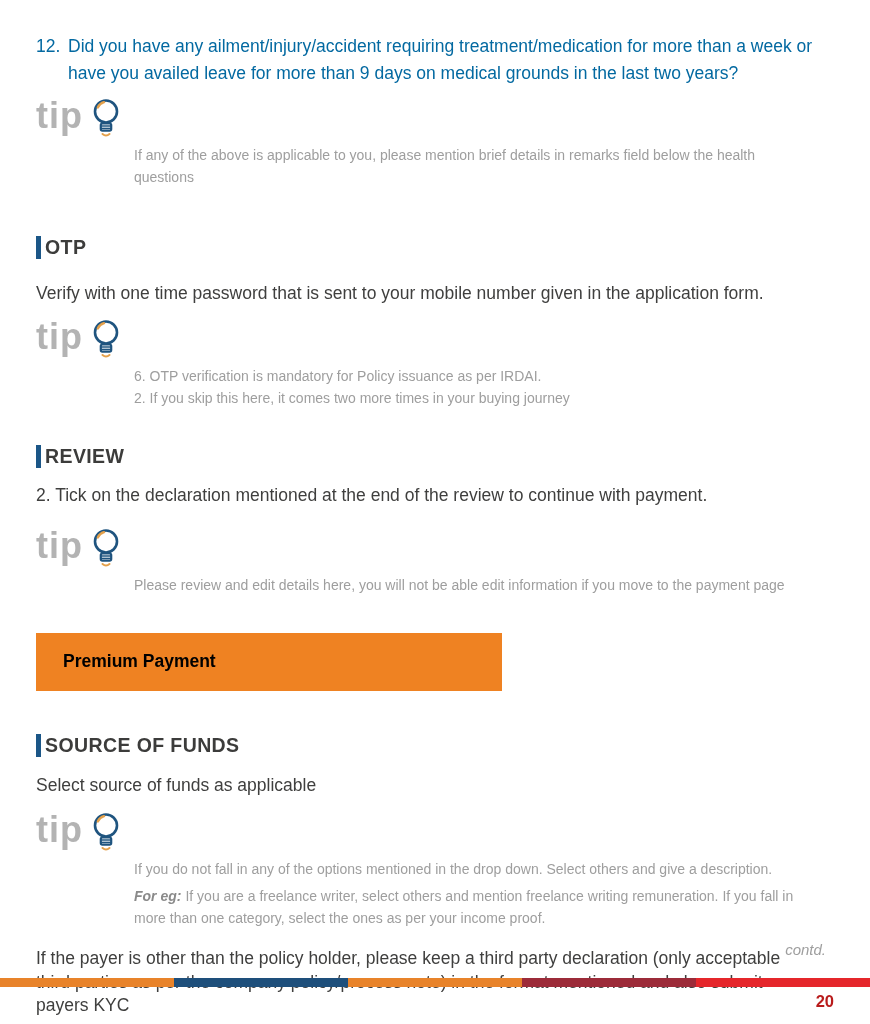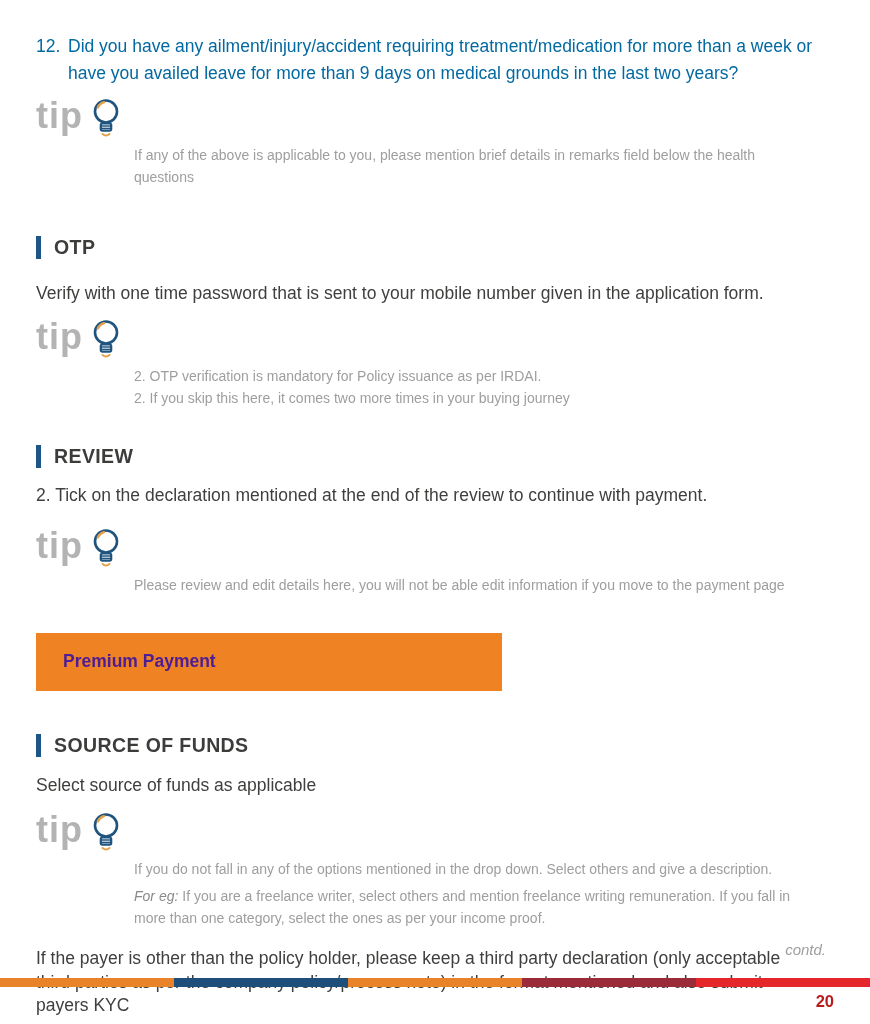--- a/index.html
+++ b/index.html
@@ -24,41 +24,41 @@
     width: 54px; flex: none;
     font-size: 36px; font-weight: bold; letter-spacing: 1px;
     color: #B3B3B3; line-height: 44px;
   }
   .bulb { width: 44px; flex: none; padding-top: 2px; }
   .tip-text {
     max-width: 676px;
     font-size: 14px; line-height: 21.5px;
     color: #9E9E9E; padding-top: 3px; margin-top: 48px;
   }
-  .tip-text .eg-label { font-weight: normal; font-style: italic; color: #8A8A8A; margin-right: 4px; }
+  .tip-text .eg-label { font-weight: bold; font-style: italic; color: #8A8A8A; margin-right: 4px; }
 
   
-  .section-header { display: flex; align-items: center; gap: 13px; }
+  .section-header { display: flex; align-items: center; gap: 4px; }
   .accent-bar { width: 5px; height: 23px; flex: none; }
   .section-title {
     font-size: 19.5px; font-weight: bold; color: #3C3C3B; letter-spacing: 0.4px;
   }
 
   .body-text { font-size: 17.5px; line-height: 27px; max-width: 778px; }
   .list-item { font-size: 17.5px; line-height: 18px; }
 
   
   .banner {
     margin-top: 36px;
     width: 466px; height: 58px;
     display: flex; align-items: center;
     padding-left: 27px; box-sizing: border-box;
     cursor: pointer;
   }
-  .banner-label { color: #4c1d95; font-size: 17.5px; font-weight: bold; }
+  .banner-label { color: #000000; font-size: 17.5px; font-weight: bold; }
 
   .note-text { font-size: 17.5px; line-height: 23.5px; max-width: 775px; margin-top: 18px; }
 
   
   .mt-header-otp   { margin-top: 48px; }
   .mt-para-otp     { margin-top: 21px; }
   .mt-header-rev   { margin-top: 36px; }
   .mt-item1        { margin-top: 20px; }
   .mt-item2        { margin-top: 18px; }
   .mt-tip-review   { margin-top: 20px; }
@@ -119,21 +119,21 @@
       <svg width="32" height="44" viewBox="0 0 32 44">
         <circle cx="16" cy="15.5" r="11" fill="none" stroke="#1F547F" stroke-width="2.6"></circle>
         <path d="M7.8 11.5 A9.5 9.5 0 0 1 14 6.2" stroke="#E4A14C" stroke-width="2.4" fill="none" stroke-linecap="round"></path>
         <rect x="10.8" y="27.5" width="10.4" height="7.2" rx="1.6" fill="#ffffff" stroke="#1F547F" stroke-width="2.2"></rect>
         <line x1="10.8" y1="30" x2="21.2" y2="30" stroke="#1F547F" stroke-width="1.5"></line>
         <line x1="10.8" y1="32.4" x2="21.2" y2="32.4" stroke="#1F547F" stroke-width="1.5"></line>
         <path d="M12.5 38 Q16 41 19.5 38" stroke="#E4A14C" stroke-width="2" fill="none" stroke-linecap="round"></path>
       </svg>
     </span>
     <div class="tip-text">
-      <div>2. OTP verification is mandatory for Policy issuance as per IRDAI.</div>
+      <div>6. OTP verification is mandatory for Policy issuance as per IRDAI.</div>
       <div>2. If you skip this here, it comes two more times in your buying journey</div>
     </div>
   </div>
 
   <div class="section-header mt-header-rev">
     <span class="accent-bar" style="background-color: rgb(27, 86, 135);"></span>
     <span class="section-title">REVIEW</span>
   </div>
   <div class="list-item mt-item2">2. Tick on the declaration mentioned at the end of the review to continue with payment.</div>
 

